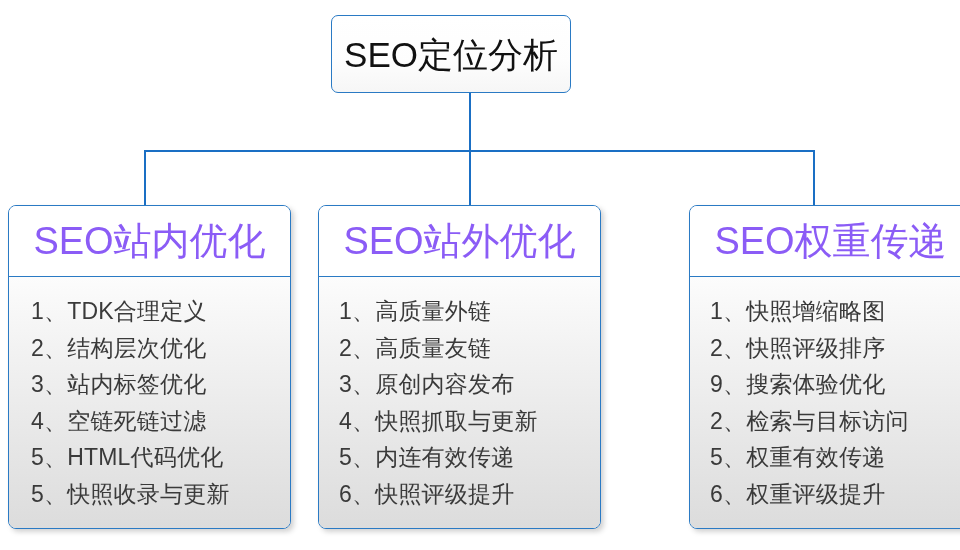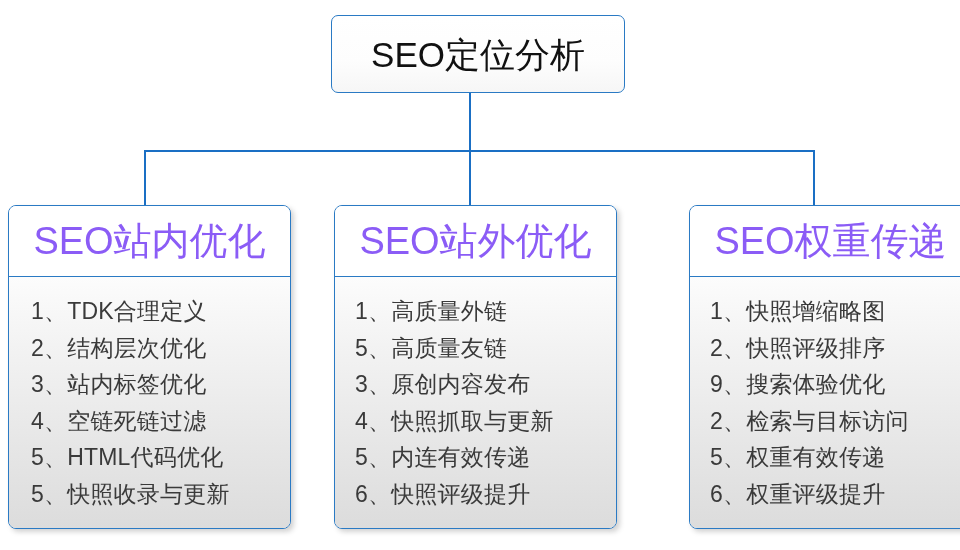--- a/index.html
+++ b/index.html
@@ -37,21 +37,21 @@
     background: #1a6fc4;
   }
   .conn-v { width: 2px; }
   .conn-h { height: 2px; }
 
   
   .root-node {
     position: absolute;
     left: 331px;
     top: 15px;
-    width: 294px;
+    width: 240px;
     height: 78px;
     box-sizing: border-box;
     border: 1.5px solid #2a7ac4;
     border-radius: 7px;
     background: linear-gradient(to bottom, #ffffff 0%, #fdfdfd 60%, #f6f6f6 100%);
     display: flex;
     align-items: center;
     justify-content: center;
   }
   .root-title {
@@ -71,21 +71,21 @@
     box-sizing: border-box;
     border: 1.5px solid #2a7ac4;
     border-radius: 8px;
     background: #ffffff;
     box-shadow: 3px 3px 5px rgba(120,120,120,0.33);
     overflow: hidden;
     display: flex;
     flex-direction: column;
   }
   .card-1 { left: 8px; }
-  .card-2 { left: 334px; }
+  .card-2 { left: 318px; }
   .card-3 { left: 689px; }
 
   .card-header {
     height: 70px;
     flex: none;
     background: #ffffff;
     border-bottom: 1.5px solid #2a7ac4;
     display: flex;
     align-items: center;
     justify-content: center;
@@ -153,21 +153,21 @@
     </div>
   </div>
 
   <div class="card card-2">
     <div class="card-header">
       <span class="card-header-title">SEO站外优化</span>
     </div>
     <div class="card-body">
       <ul class="item-list">
         <li class="item">1、高质量外链</li>
-        <li class="item">5、高质量友链</li>
+        <li class="item">2、高质量友链</li>
         <li class="item">3、原创内容发布</li>
         <li class="item">4、快照抓取与更新</li>
         <li class="item">5、内连有效传递</li>
         <li class="item">6、快照评级提升</li>
       </ul>
     </div>
   </div>
 
   <div class="card card-3">
     <div class="card-header">

